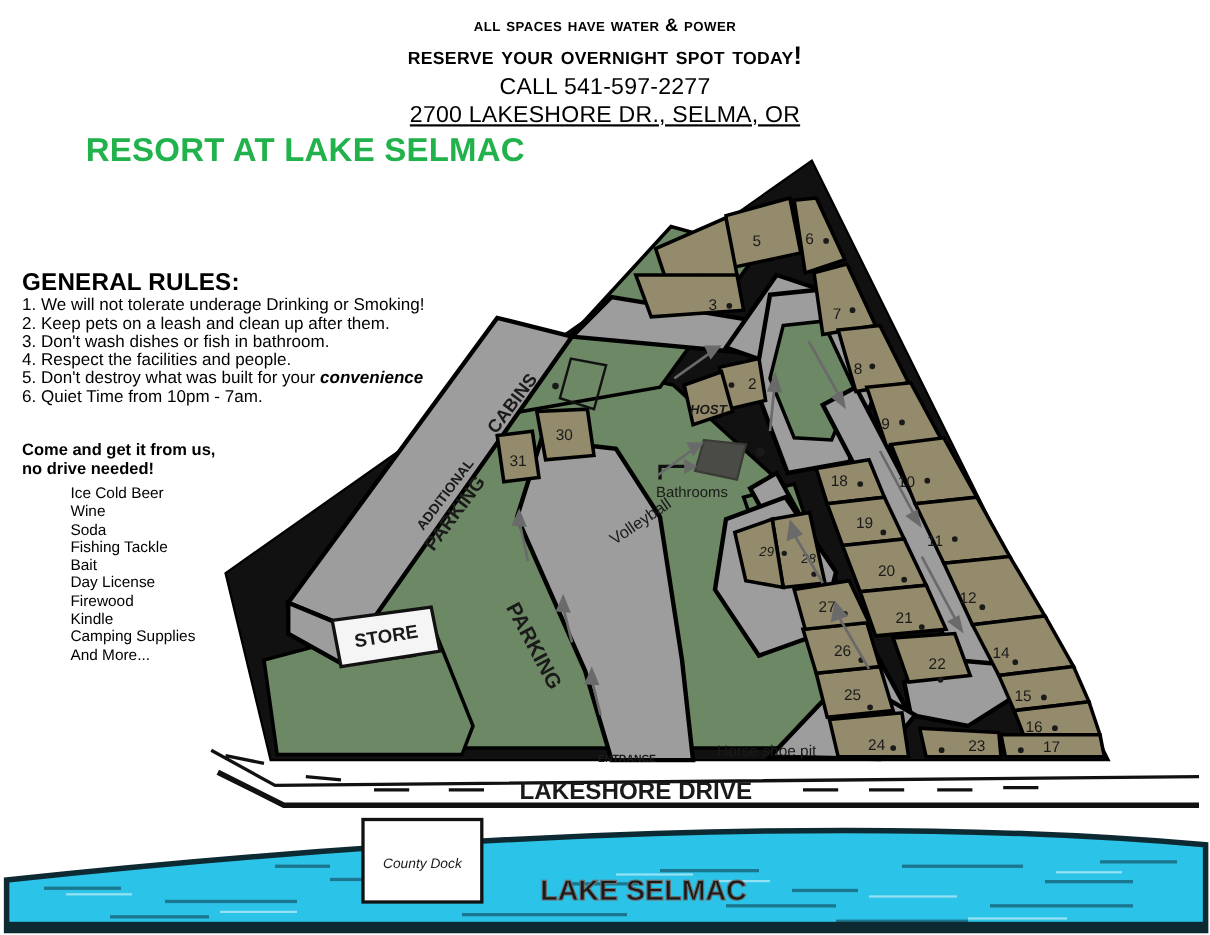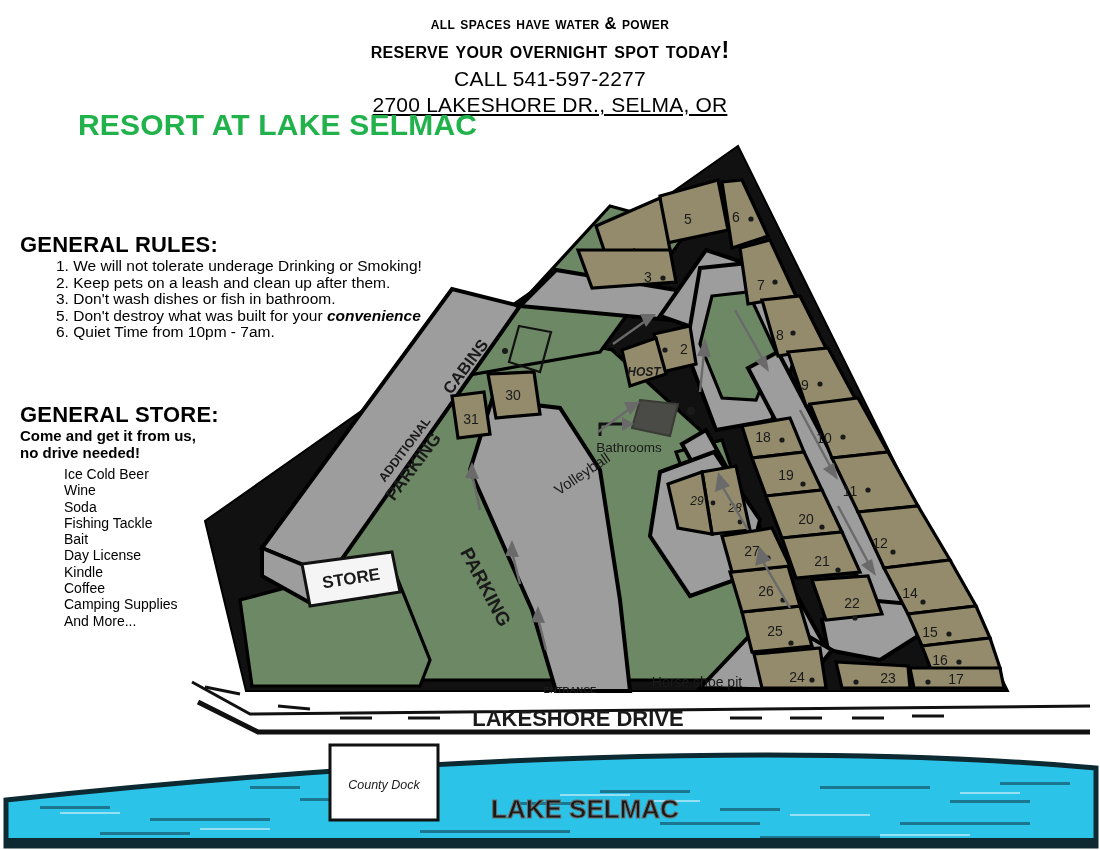--- a/index.html
+++ b/index.html
@@ -11,25 +11,25 @@
   #header{left:0;top:14px;width:1100px;text-align:center;}
   #hdr-line1{font-size:16.5px;font-weight:bold;letter-spacing:.4px;
              font-variant:small-caps;text-transform:lowercase;}
   #hdr-line1::first-letter{font-size:inherit;}
   #hdr-line2{font-size:23px;font-weight:bold;letter-spacing:.3px;
              font-variant:small-caps;text-transform:lowercase;margin-top:4px;}
   #hdr-line3{font-size:21px;margin-top:3px;letter-spacing:.2px;}
   #hdr-line4{font-size:21px;margin-top:2px;letter-spacing:.2px;text-decoration:underline;}
 
   
-  #resort-title{left:78px;top:108px;font-size:30px;font-weight:bold;
+  #resort-title{left:78px;top:120px;font-size:30px;font-weight:bold;
                 color:#22b24c;letter-spacing:.2px;}
   #rules-block{left:20px;top:232px;width:420px;}
-  #rules-heading{font-size:22px;font-weight:bold;letter-spacing:.2px;}
-  .rule{font-size:15.5px;line-height:16.6px;white-space:nowrap;margin-left:36px;}
+  #rules-heading{font-size:22px;font-weight:bold;letter-spacing:.2px;margin-top:12px;}
+  .rule{font-size:15.5px;line-height:16.6px;white-space:nowrap;}
   .rule i{font-weight:bold;font-style:italic;text-align:right;}
   #store-block{left:20px;top:402px;width:300px;}
   #store-heading{font-size:22px;font-weight:bold;letter-spacing:.2px;}
   #store-sub{font-size:15px;font-weight:bold;line-height:16.5px;}
   .store-item{font-size:14px;line-height:16.3px;margin-left:44px;}
 
   
   #map{left:0;top:0;width:1100px;height:850px;}
   svg{display:block;}
   .lbl{font-family:"Liberation Sans",sans-serif;fill:#1a1a1a;}
@@ -52,39 +52,39 @@
   <div id="hdr-line4">2700 LAKESHORE DR., SELMA, OR</div>
 </div>
 
 <div class="abs" id="resort-title">RESORT AT LAKE SELMAC</div>
 
 <div class="abs" id="rules-block">
   <div id="rules-heading">GENERAL RULES:</div>
   <div class="rule">1. We will not tolerate underage Drinking or Smoking!</div>
   <div class="rule">2. Keep pets on a leash and clean up after them.</div>
   <div class="rule">3. Don't wash dishes or fish in bathroom.</div>
+  <div class="rule">4. Respect the facilities and people.</div>
   <div class="rule"><span>5. Don't destroy what was built for your </span><i>convenience</i></div>
   <div class="rule">6. Quiet Time from 10pm - 7am.</div>
 </div>
 
 <div class="abs" id="store-block">
-  <div id="store-heading">GENERAL STORE:</div>
   <div id="store-sub">
     <div>Come and get it from us,</div>
     <div>no drive needed!</div>
   </div>
   <div style="height:5px"></div>
   <div class="store-item">Ice Cold Beer</div>
   <div class="store-item">Wine</div>
   <div class="store-item">Soda</div>
   <div class="store-item">Fishing Tackle</div>
   <div class="store-item">Bait</div>
   <div class="store-item">Day License</div>
+  <div class="store-item">Firewood</div>
   <div class="store-item">Kindle</div>
-  <div class="store-item">Coffee</div>
   <div class="store-item">Camping Supplies</div>
   <div class="store-item">And More...</div>
 </div>
 
 <div class="abs" id="map">
 <svg width="1100" height="850" viewBox="0 0 1100 850" xmlns="http://www.w3.org/2000/svg">
 
   <g>
     <path d="M6,800 L6,846 L1096,846 L1096,768 C800,742 420,756 6,800 Z" fill="#2bc4e8" stroke="#0d2a33" stroke-width="5"></path>
     <g opacity="0.55" fill="#0d3a47">

